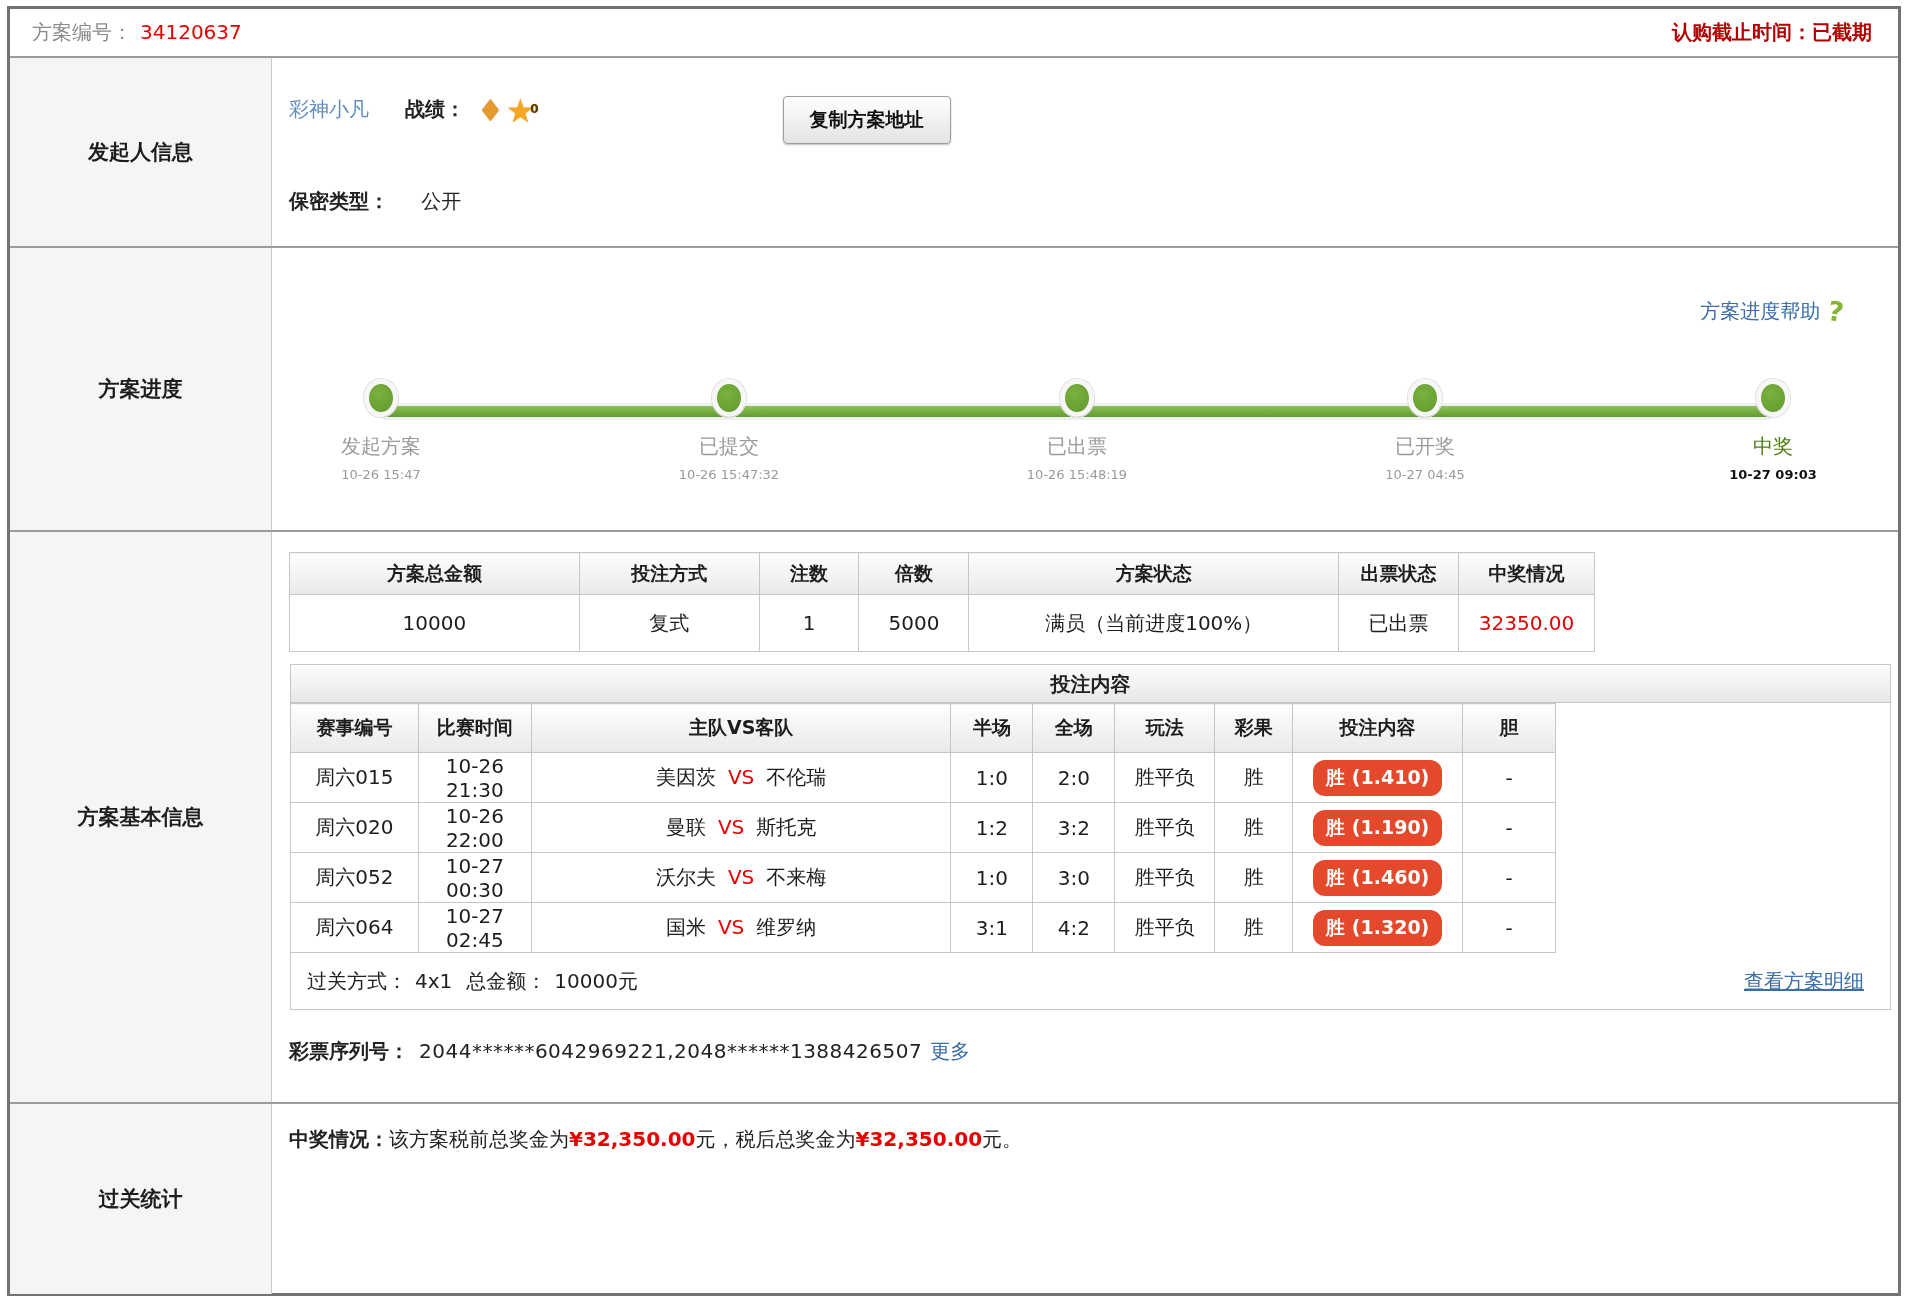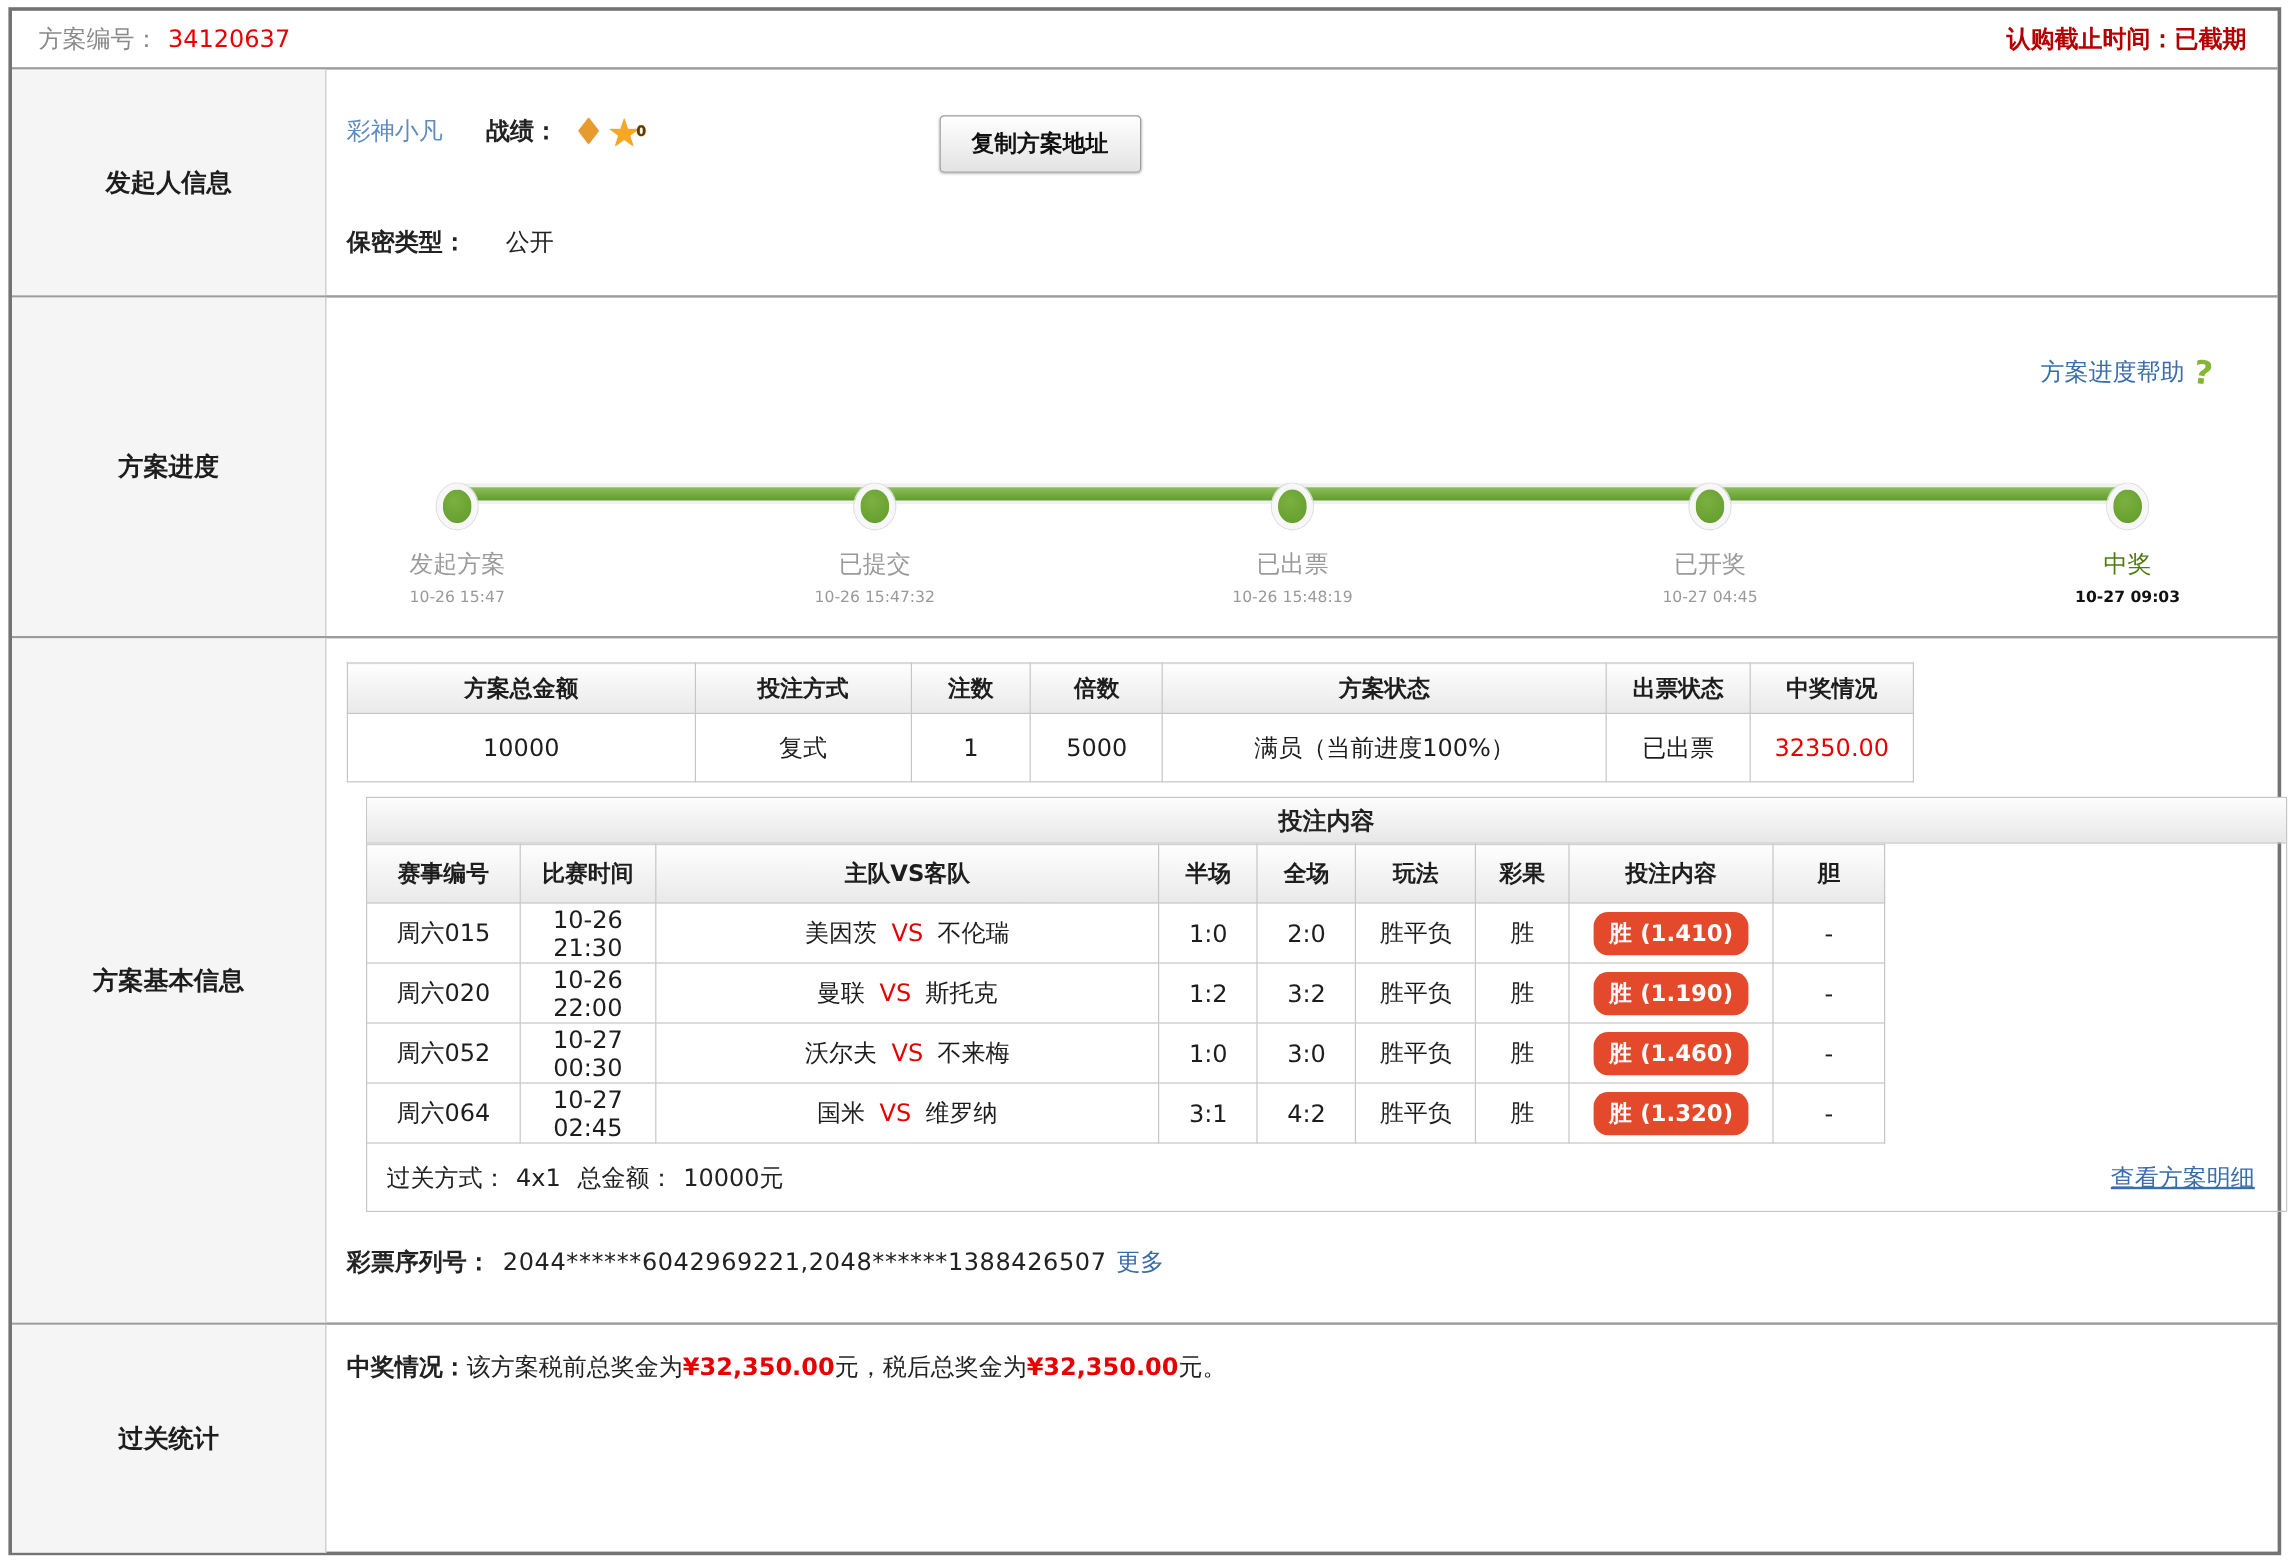--- a/index.html
+++ b/index.html
@@ -33,37 +33,37 @@
   .star sub{color:#5a3c00;font-size:12px;position:absolute;bottom:2px;right:-4px;font-weight:bold}
   .copy-btn{margin-left:248px;font-size:19px;font-weight:bold;color:#111;background:linear-gradient(#ffffff,#e3e3e3);border:1px solid #9d9d9d;border-radius:4px;padding:10px 26px;box-shadow:0 1px 2px rgba(0,0,0,.25), inset 0 1px 0 #fff;cursor:pointer}
   .init-line2{margin:44px 0 0 17px;font-size:20px}
   .privacy-label{font-weight:bold}
   .privacy-value{margin-left:26px}
 
   
   .help-link{position:absolute;top:48px;right:54px;font-size:20px;color:#3a6daa;text-decoration:none;cursor:pointer}
   .help-q{color:#85b531;font-weight:bold;font-size:27px;margin-left:8px;vertical-align:-3px;display:inline-block;transform:rotate(8deg)}
   .tl-line{position:absolute;left:109px;width:1392px;top:158px;height:11px;background:linear-gradient(#8cc058,#619b2e);border-radius:6px;box-shadow:0 0 0 3px #f0f0f0}
-  .tl-node{position:absolute;top:155px;width:220px;transform:translateX(-50%);text-align:center}
+  .tl-node{position:absolute;top:131px;width:220px;transform:translateX(-50%);text-align:center}
   .tl-dot{width:34px;height:38px;border-radius:50%;background:radial-gradient(circle at 40% 35%,#7ab13f,#619a2c);border:5px solid #f7f7f7;box-shadow:0 0 0 1px #dedede;margin:0 auto}
   .tl-label{margin-top:16px;font-size:20px;color:#9a9a9a}
   .tl-date{margin-top:7px;font-size:13px;color:#9a9a9a}
   .tl-node.current .tl-label{color:#4d7c0f;font-weight:normal}
   .tl-node.current .tl-date{color:#111;font-weight:bold}
 
   
   table{border-collapse:collapse;background:#fff}
   th{height:42px;background:linear-gradient(#fefefe,#e9e9e9);border:1px solid #c6c6c6;font-size:19px;color:#1d1d1d;font-weight:bold}
   td{border:1px solid #c6c6c6;font-size:20px;text-align:center;color:#1d1d1d}
 
   .summary-table{margin:20px 0 11px 17px;width:1306px}
   .summary-table td{height:57px}
   .win-amount{color:#e60000}
 
-  .bet-box{margin:12px 0 0 33px;width:1601px;border:1px solid #c6c6c6}
+  .bet-box{margin:12px 0 0 18px;width:1601px;border:1px solid #c6c6c6}
   .bet-band{height:38px;line-height:38px;text-align:center;font-size:20px;font-weight:bold;background:linear-gradient(#fdfdfd,#e7e7e7);border-bottom:1px solid #c6c6c6}
   .bet-table{width:1266px;margin-left:-1px}
   .bet-table th{height:49px}
   .bet-table td{height:50px}
   .vs{color:#e60000;margin:0 12px}
   .badge{display:inline-block;background:#e5492c;color:#fff;border-radius:12px;padding:5px 13px;font-size:19px;font-weight:bold}
   .badge .odds{margin-left:7px;font-weight:bold}
   .bet-footer{height:56px;display:flex;align-items:center;justify-content:space-between;padding:0 26px 0 16px;font-size:20px}
   .bet-footer .val{margin:0 14px 0 8px}
   .detail-link{color:#3a6daa;text-decoration:underline;cursor:pointer}

